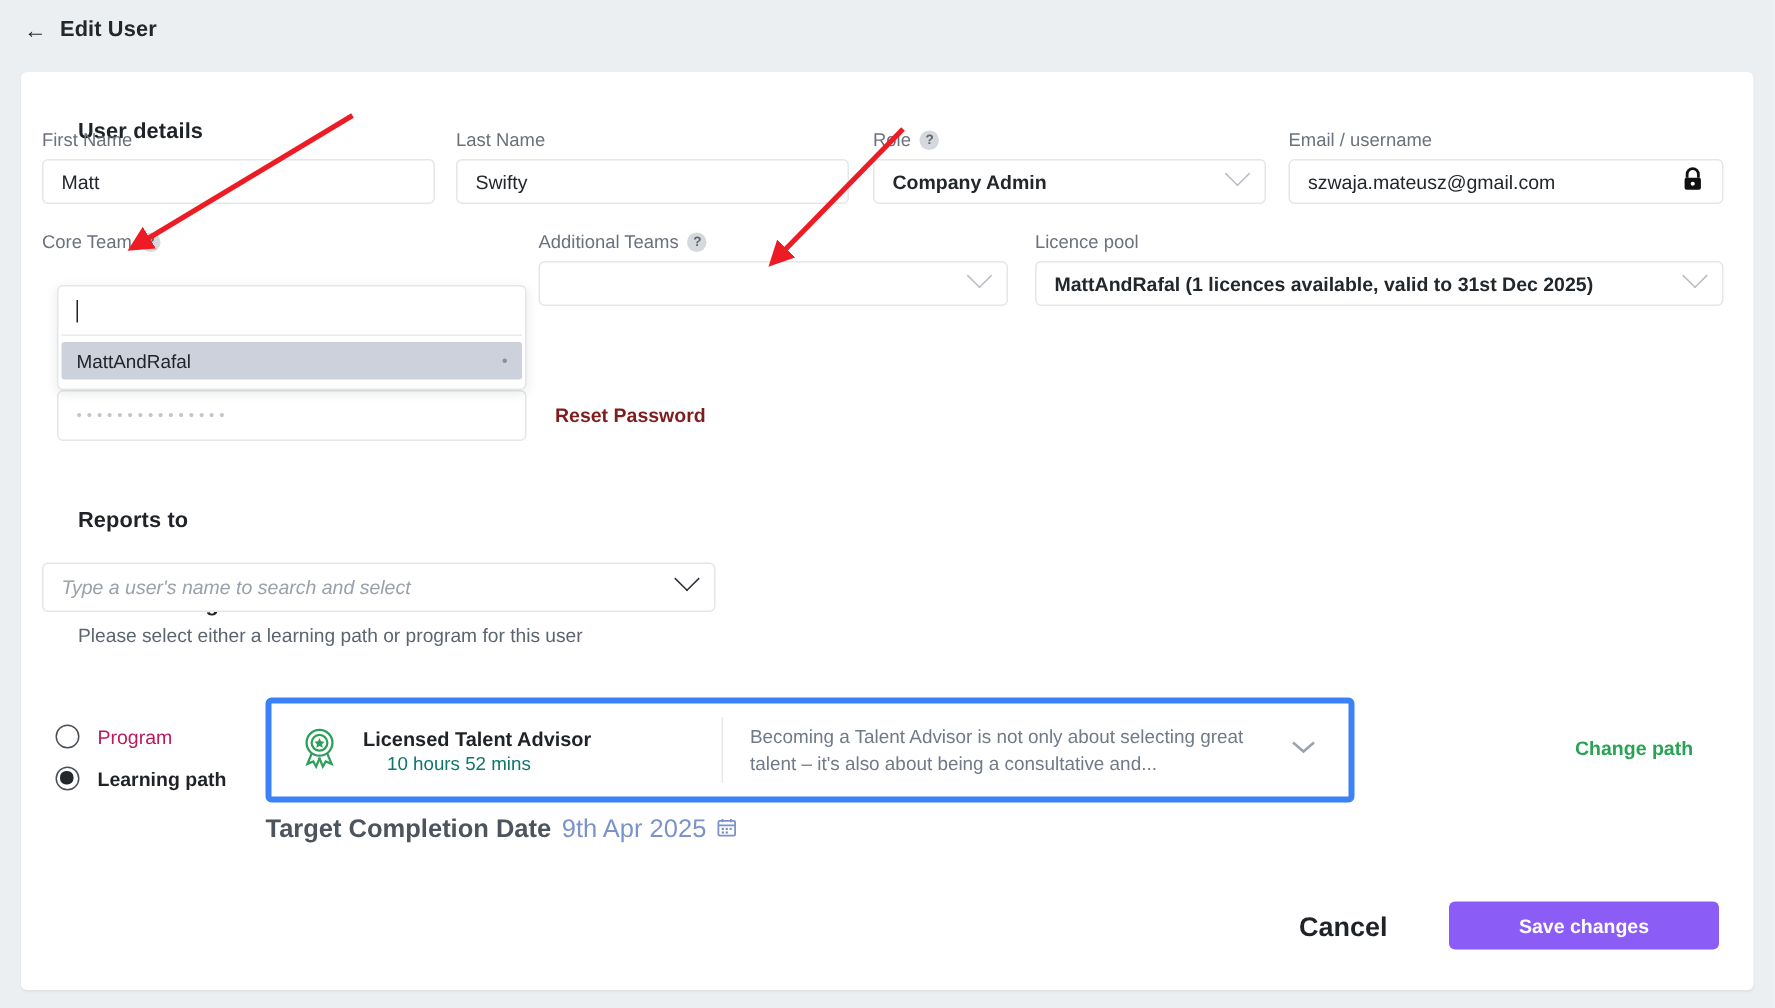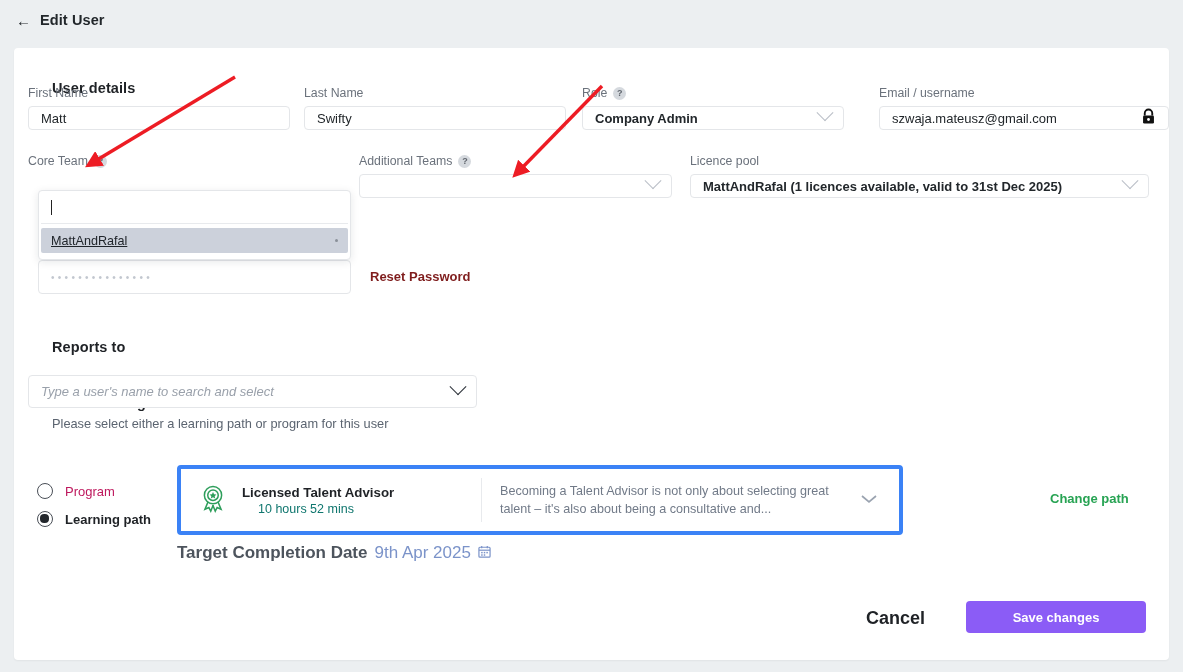--- a/index.html
+++ b/index.html
@@ -43,21 +43,21 @@
     font-size: 12.3px; color: #6b727c; margin-bottom: 6px;
     display: flex; align-items: center; gap: 6px;
   }
   .help {
     width: 13px; height: 13px; border-radius: 50%;
     background: #d5d9de; color: #60666e;
     font-size: 9px; line-height: 13px; text-align: center;
     font-weight: bold; display: inline-block;
   }
   .input {
-    height: 24px; border: 1px solid #e4e6e9; border-radius: 4px;
+    height: 30px; border: 1px solid #e4e6e9; border-radius: 4px;
     background: #fff; display: flex; align-items: center;
     padding: 0 12px; font-size: 13px; color: #22272b;
   }
   .input.bold { font-weight: bold; }
   .input .caret { margin-left: auto; color: #b9bec6; font-size: 11px; }
   .input .lock { margin-left: auto; }
   .placeholder { color: #9aa1ab; font-style: italic; font-size: 13px; }
 
   .chev {
     width: 12px; height: 12px; display: inline-block;
@@ -77,21 +77,21 @@
     height: 32px; display: flex; align-items: center; padding: 0 12px;
   }
   .text-caret {
     width: 1px; height: 15px; background: #222; display: inline-block;
   }
   .combo-divider { height: 1px; background: #e8eaed; margin: 0 2px; }
   .combo-list { padding: 4px 2px 6px 2px; }
   .combo-opt {
     height: 25px; display: flex; align-items: center;
     padding: 0 10px; font-size: 12.6px; color: #20252b;
-    background: #ccd1db; border-radius: 2px; text-decoration: underline;
+    background: #ccd1db; border-radius: 2px;
   }
   .combo-opt .dot {
     margin-left: auto; width: 3px; height: 3px; border-radius: 50%;
     background: #8a9099;
   }
 
   .pwd-field {
     position: absolute; left: 38px; top: 260px; width: 313px; height: 34px;
     border: 1px solid #e4e6e9; border-radius: 4px; background: #fff;
     display: flex; align-items: center; padding: 0 12px;
@@ -192,21 +192,21 @@
       <div class="fld-label">
         <span>Role</span>
         <span class="help">?</span>
       </div>
       <div class="input bold">
         <span>Company Admin</span>
         <span class="caret"><i class="chev"></i></span>
       </div>
     </div>
 
-    <div class="row" style="left:845px; top:38px; width:290px;margin-left:20px;">
+    <div class="row" style="left:845px; top:38px; width:290px;">
       <div class="fld-label">Email / username</div>
       <div class="input">
         <span>szwaja.mateusz@gmail.com</span>
         <span class="lock">
           <svg width="15" height="17" viewBox="0 0 16 18">
             <path d="M4 8V5.5a4 4 0 0 1 8 0V8" fill="none" stroke="#111" stroke-width="2"></path>
             <rect x="2.2" y="8" width="11.6" height="8.4" rx="1.4" fill="#111"></rect>
             <circle cx="8" cy="12.2" r="1.5" fill="#fff"></circle>
           </svg>
         </span>

